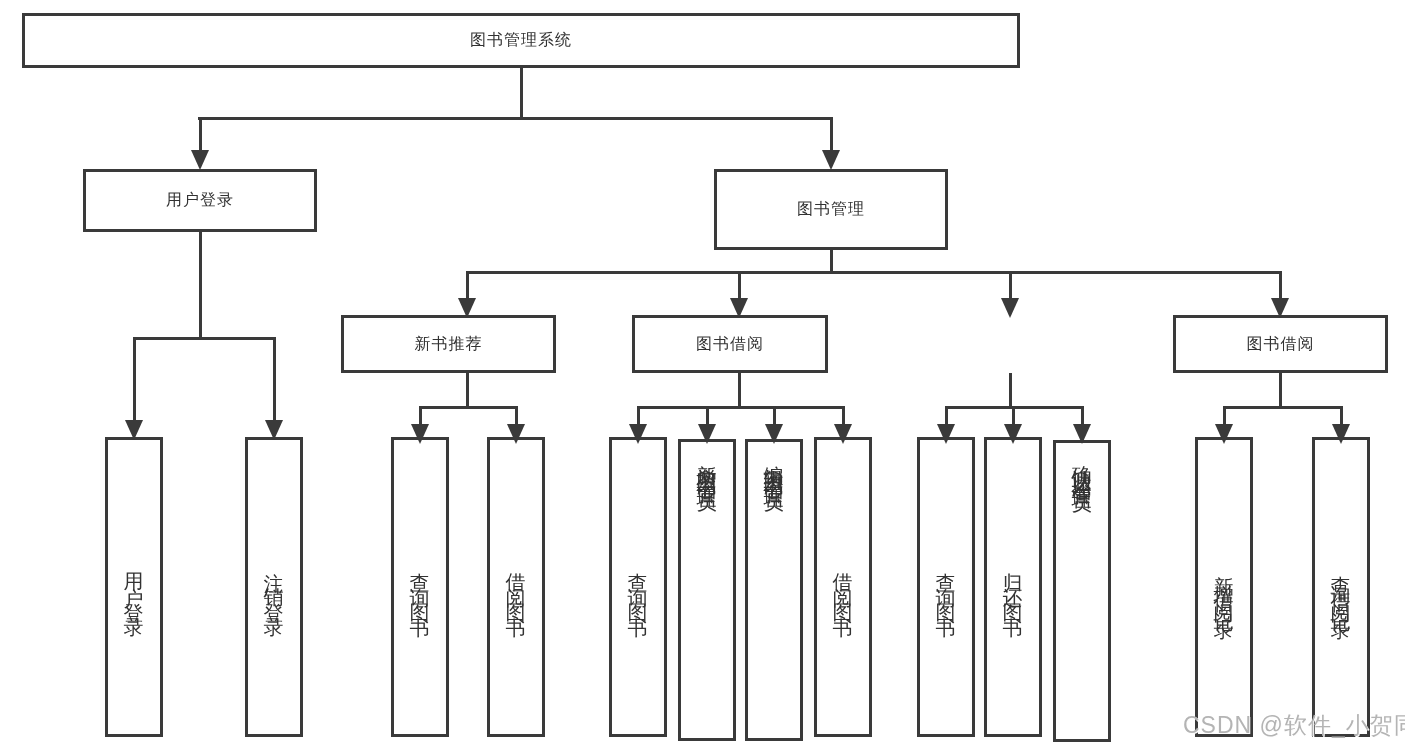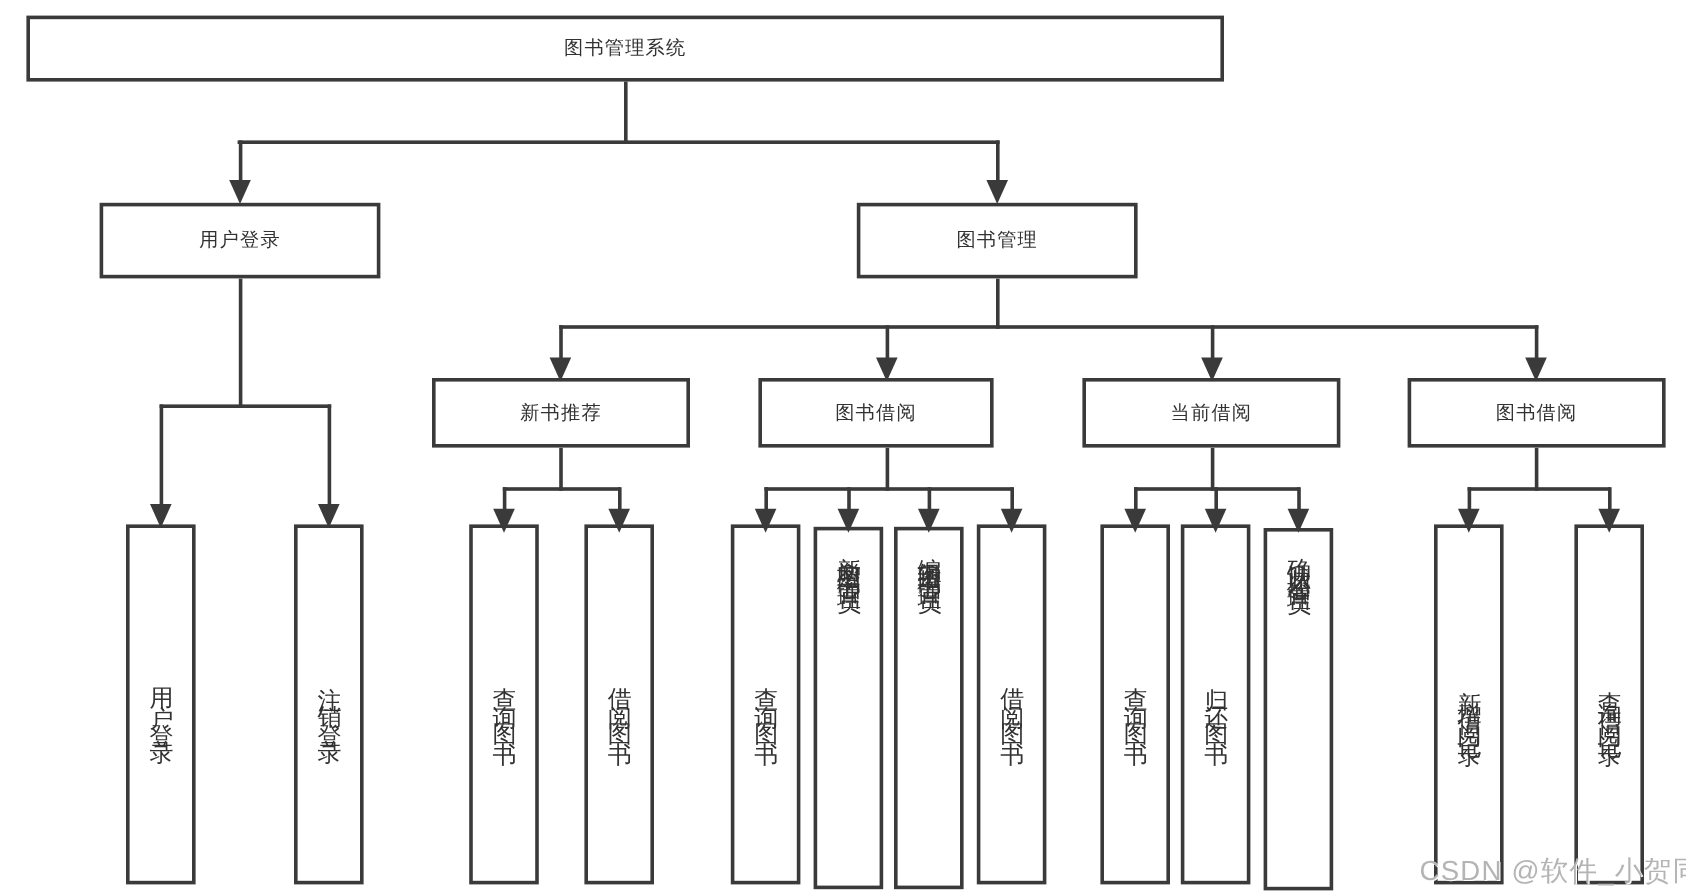--- a/index.html
+++ b/index.html
@@ -118,25 +118,24 @@
   <div class="vline" style="left:1279px;top:373px;height:36px;"></div>
   <div class="hline" style="left:1223px;top:406px;width:119px;"></div>
   <div class="vline" style="left:1223px;top:406px;height:20px;"></div>
   <div class="arrow" style="left:1215px;top:424px;"></div>
   <div class="vline" style="left:1340px;top:406px;height:20px;"></div>
   <div class="arrow" style="left:1332px;top:424px;"></div>
 
   <div class="node h" style="left:22px;top:13px;width:998px;height:55px;">图书管理系统</div>
 
   <div class="node h" style="left:83px;top:169px;width:234px;height:63px;">用户登录</div>
-  <div class="node h" style="left:714px;top:169px;width:234px;height:63px;">图书管理</div>
+  <div class="node h" style="left:714px;top:169px;width:234px;height:81px;">图书管理</div>
 
-  <div class="node h" style="left:360px;top:315px;width:215px;height:58px;">新书推荐</div>
+  <div class="node h" style="left:341px;top:315px;width:215px;height:58px;">新书推荐</div>
   <div class="node h" style="left:632px;top:315px;width:196px;height:58px;">图书借阅</div>
-  <div class="node h" style="left:902px;top:315px;width:215px;height:58px;">当前借阅</div>
   <div class="node h" style="left:1173px;top:315px;width:215px;height:58px;">图书借阅</div>
 
   <div class="node v" style="left:105px;top:437px;width:58px;height:300px;">
     <span class="vtext ls-wide">用户登录</span>
   </div>
   <div class="node v" style="left:245px;top:437px;width:58px;height:300px;">
     <span class="vtext ls-wide">注销登录</span>
   </div>
 
   <div class="node v" style="left:391px;top:437px;width:58px;height:300px;">

